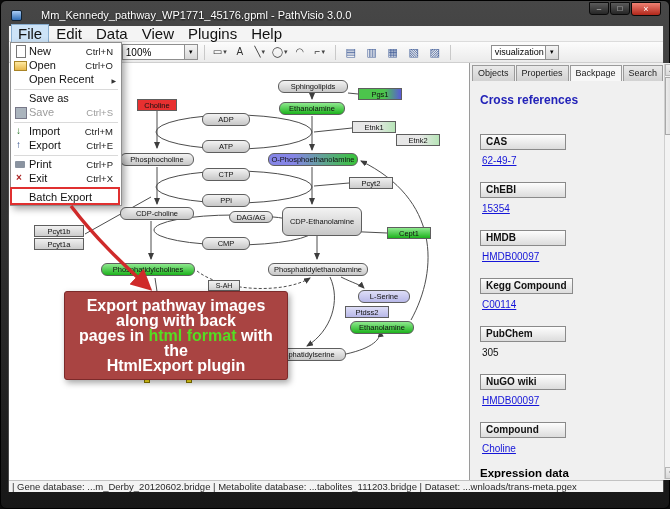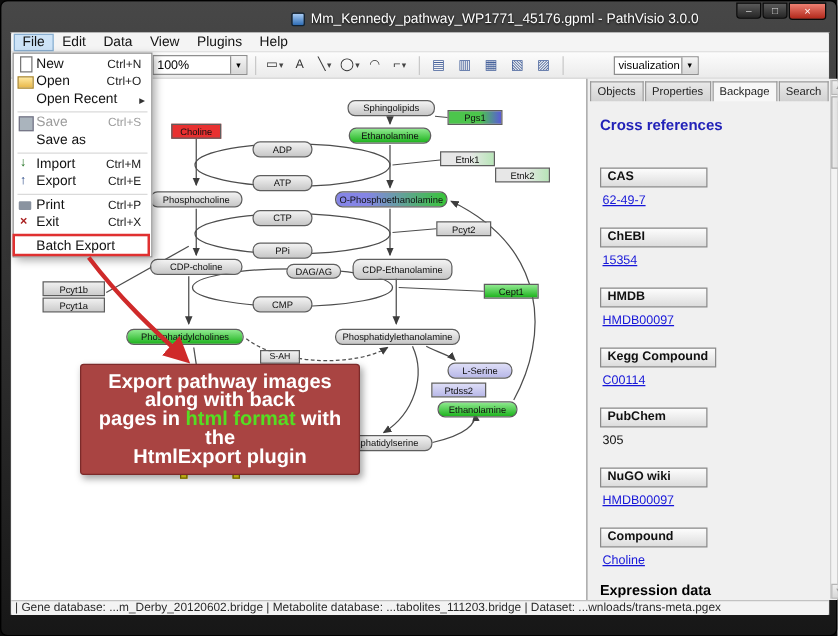--- a/index.html
+++ b/index.html
@@ -1,32 +1,32 @@
 <!DOCTYPE html>
 <html><head>
 <meta charset="utf-8">
 <style>
   *{margin:0;padding:0;box-sizing:border-box;font-family:"Liberation Sans","DejaVu Sans",sans-serif;}
   html,body{width:670px;height:509px;}
   body{position:relative;background:#0b0b0b;overflow:hidden;}
 
   
   .window{position:absolute;inset:0;background:linear-gradient(#474747,#171717);border:1px solid #000;border-radius:6px;}
-  .titlebar{position:absolute;left:10px;top:5px;right:110px;height:18px;display:flex;align-items:center;gap:5px;z-index:2;justify-content:flex-end;}
+  .titlebar{position:absolute;left:10px;top:5px;right:110px;height:18px;display:flex;align-items:center;gap:19px;z-index:2;}
   .app-icon{width:11px;height:11px;border-radius:2px;background:linear-gradient(#aacdf5,#2f6db5);border:1px solid #123;}
   .title-text{font-size:11px;color:#fff;text-shadow:0 1px 2px #000;white-space:nowrap;overflow:hidden;}
   .win-buttons{position:absolute;right:8px;top:1px;display:flex;gap:1px;z-index:2;}
   .win-btn{width:20px;height:13px;display:flex;align-items:center;justify-content:center;font-size:8px;color:#ddd;background:linear-gradient(#5a5a5a,#262626);border:1px solid #0a0a0a;border-radius:0 0 3px 3px;}
   .win-btn.t-close{width:30px;height:14px;color:#fff;background:linear-gradient(#ef8173,#b1271a);font-size:9px;}
 
   .content-bg{position:absolute;left:7px;top:25px;width:656px;height:466px;background:#fff;border:1px solid #4a4a4a;z-index:1;}
 
   
   .menubar{position:absolute;left:8px;top:25px;width:654px;height:16px;background:#f4f4f4;border-bottom:1px solid #dcdcdc;display:flex;align-items:center;z-index:3;padding-left:2px;}
-  .menubar-item{font-size:11px;color:#111;padding:1px 7px;}
+  .menubar-item{font-size:15px;color:#111;padding:1px 7px;}
   .menubar-item.active{background:#cde3f7;border:1px solid #89aed0;padding:0 6px;}
 
   
   .toolbar{position:absolute;left:8px;top:41px;width:654px;height:21px;background:linear-gradient(#fcfcfc,#ebebeb);border-bottom:1px solid #cfcfcf;display:flex;align-items:center;gap:2px;padding:0 4px;z-index:3;}
   .tb-btn{height:17px;min-width:18px;display:flex;align-items:center;justify-content:center;background:transparent;border:1px solid transparent;}
   .tb-btn.disabled{opacity:.45;}
   .tb-ico{display:inline-block;}
   [data-name="new-icon"] .tb-ico{width:10px;height:12px;background:#fff;border:1px solid #888;}
   [data-name="open-icon"] .tb-ico{width:13px;height:9px;background:linear-gradient(#ffe08a,#d9a83f);border:1px solid #8a6a1f;}
   [data-name="save-icon"] .tb-ico{width:11px;height:11px;background:#b9c2cb;border:1px solid #88929a;}
@@ -329,21 +329,21 @@
       </div>
 
       <div class="pnode t-met" data-name="pathway-node" style="left: 119px; top: 206px; width: 74px; height: 13px;">
         <span class="pnode-label">CDP-choline</span>
       </div>
 
       <div class="pnode t-met" data-name="pathway-node" style="left: 228px; top: 210px; width: 44px; height: 12px;">
         <span class="pnode-label">DAG/AG</span>
       </div>
 
-      <div class="pnode t-met" data-name="pathway-node" style="left: 281px; top: 206px; width: 80px; height: 17px;">
+      <div class="pnode t-met" data-name="pathway-node" style="left: 281px; top: 206px; width: 80px; height: 29px;">
         <span class="pnode-label">CDP-Ethanolamine</span>
       </div>
 
       <div class="pnode t-gene-green" data-name="pathway-node" style="left: 386px; top: 226px; width: 44px; height: 12px;">
         <span class="pnode-label">Cept1</span>
       </div>
 
       <div class="pnode t-met" data-name="pathway-node" style="left: 201px; top: 236px; width: 48px; height: 13px;">
         <span class="pnode-label">CMP</span>
       </div>
@@ -500,31 +500,31 @@
 
       <div class="menu-item has-sub" data-name="menu-item">
         <span class="mi-icon" data-name="menu-item-icon"></span>
         <span class="mi-label">Open Recent</span>
         <span class="mi-shortcut"></span>
         <span class="mi-arrow" data-name="submenu-arrow-icon"></span>
       </div>
 
       <div class="menu-item sep-item" data-name="menu-item"></div>
 
+      <div class="menu-item" data-name="menu-item">
+        <span class="mi-icon" data-name="menu-item-icon"></span>
+        <span class="mi-label">Save as</span>
+        <span class="mi-shortcut"></span>
+        <span class="mi-arrow" data-name="submenu-arrow-icon"></span>
+      </div>
+
       <div class="menu-item disabled" data-name="menu-item">
         <span class="mi-icon ic-save" data-name="menu-item-icon"></span>
         <span class="mi-label">Save</span>
         <span class="mi-shortcut">Ctrl+S</span>
-        <span class="mi-arrow" data-name="submenu-arrow-icon"></span>
-      </div>
-
-      <div class="menu-item" data-name="menu-item">
-        <span class="mi-icon" data-name="menu-item-icon"></span>
-        <span class="mi-label">Save as</span>
-        <span class="mi-shortcut"></span>
         <span class="mi-arrow" data-name="submenu-arrow-icon"></span>
       </div>
 
       <div class="menu-item sep-item" data-name="menu-item"></div>
 
       <div class="menu-item" data-name="menu-item">
         <span class="mi-icon ic-import" data-name="menu-item-icon"></span>
         <span class="mi-label">Import</span>
         <span class="mi-shortcut">Ctrl+M</span>
         <span class="mi-arrow" data-name="submenu-arrow-icon"></span>

